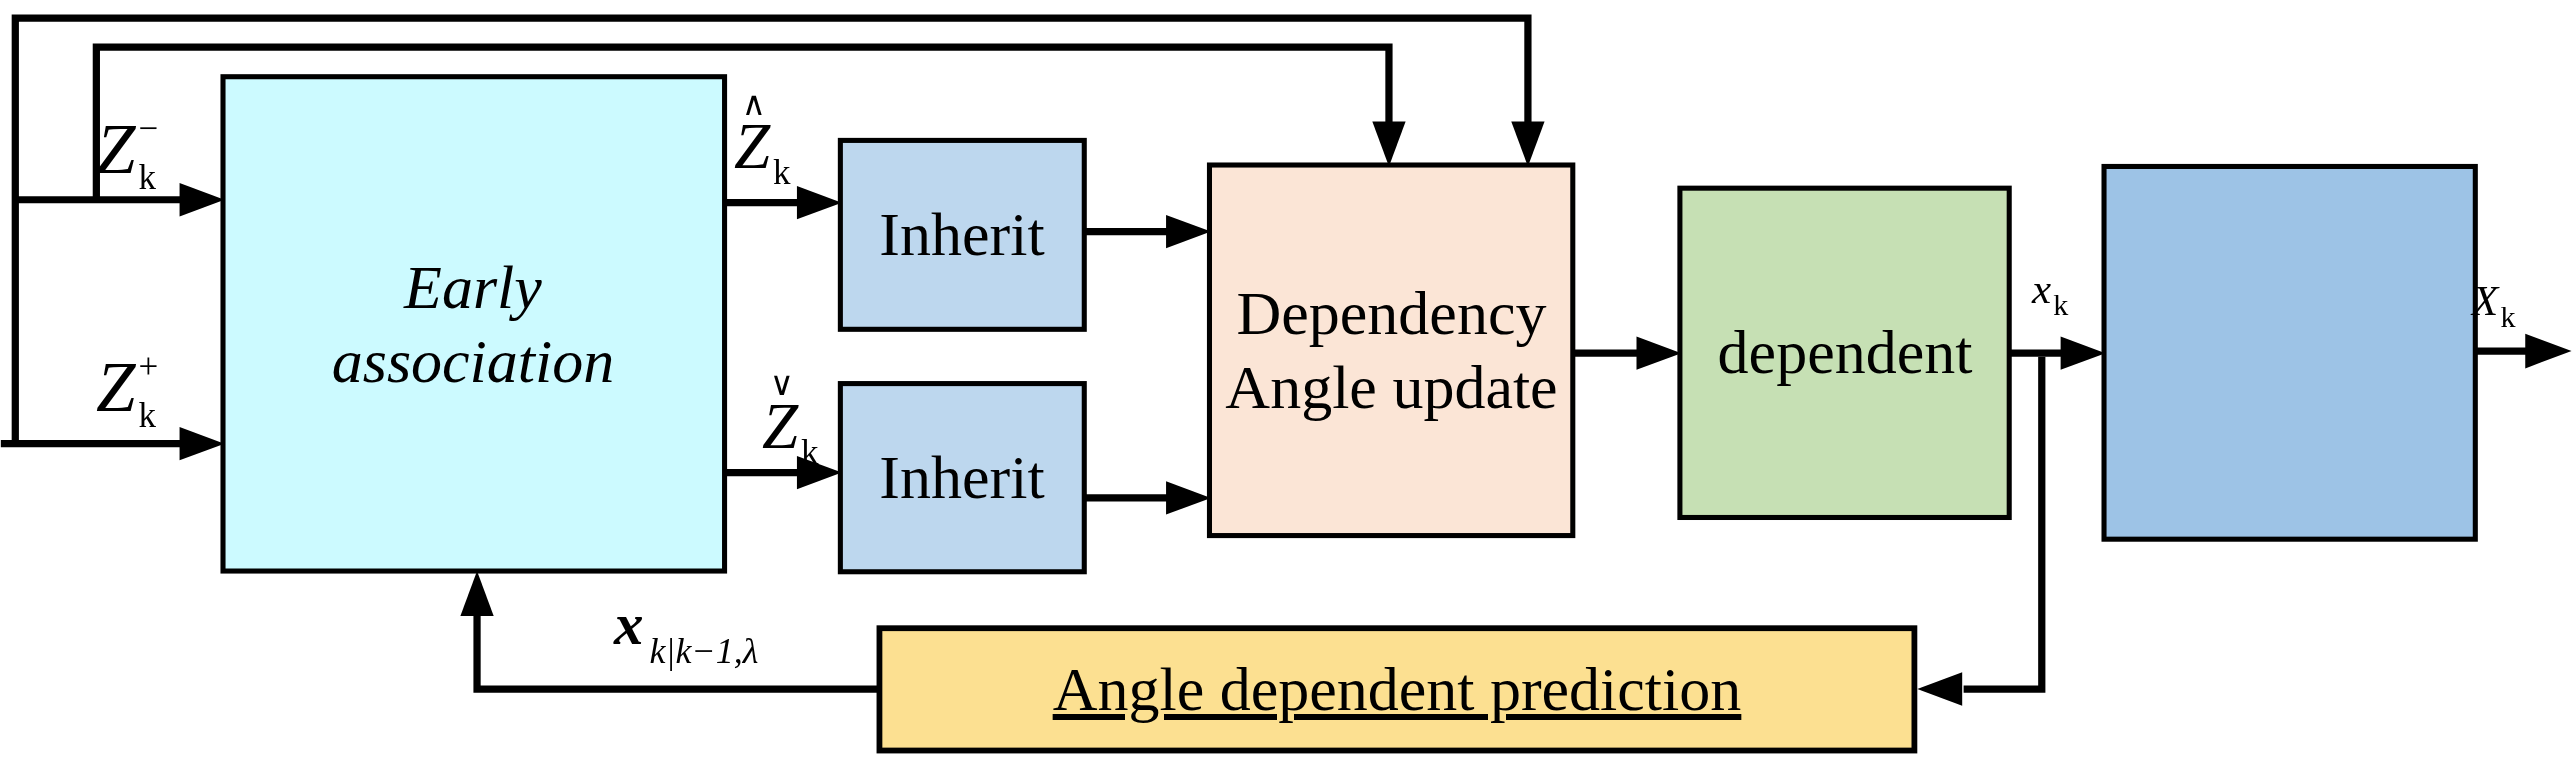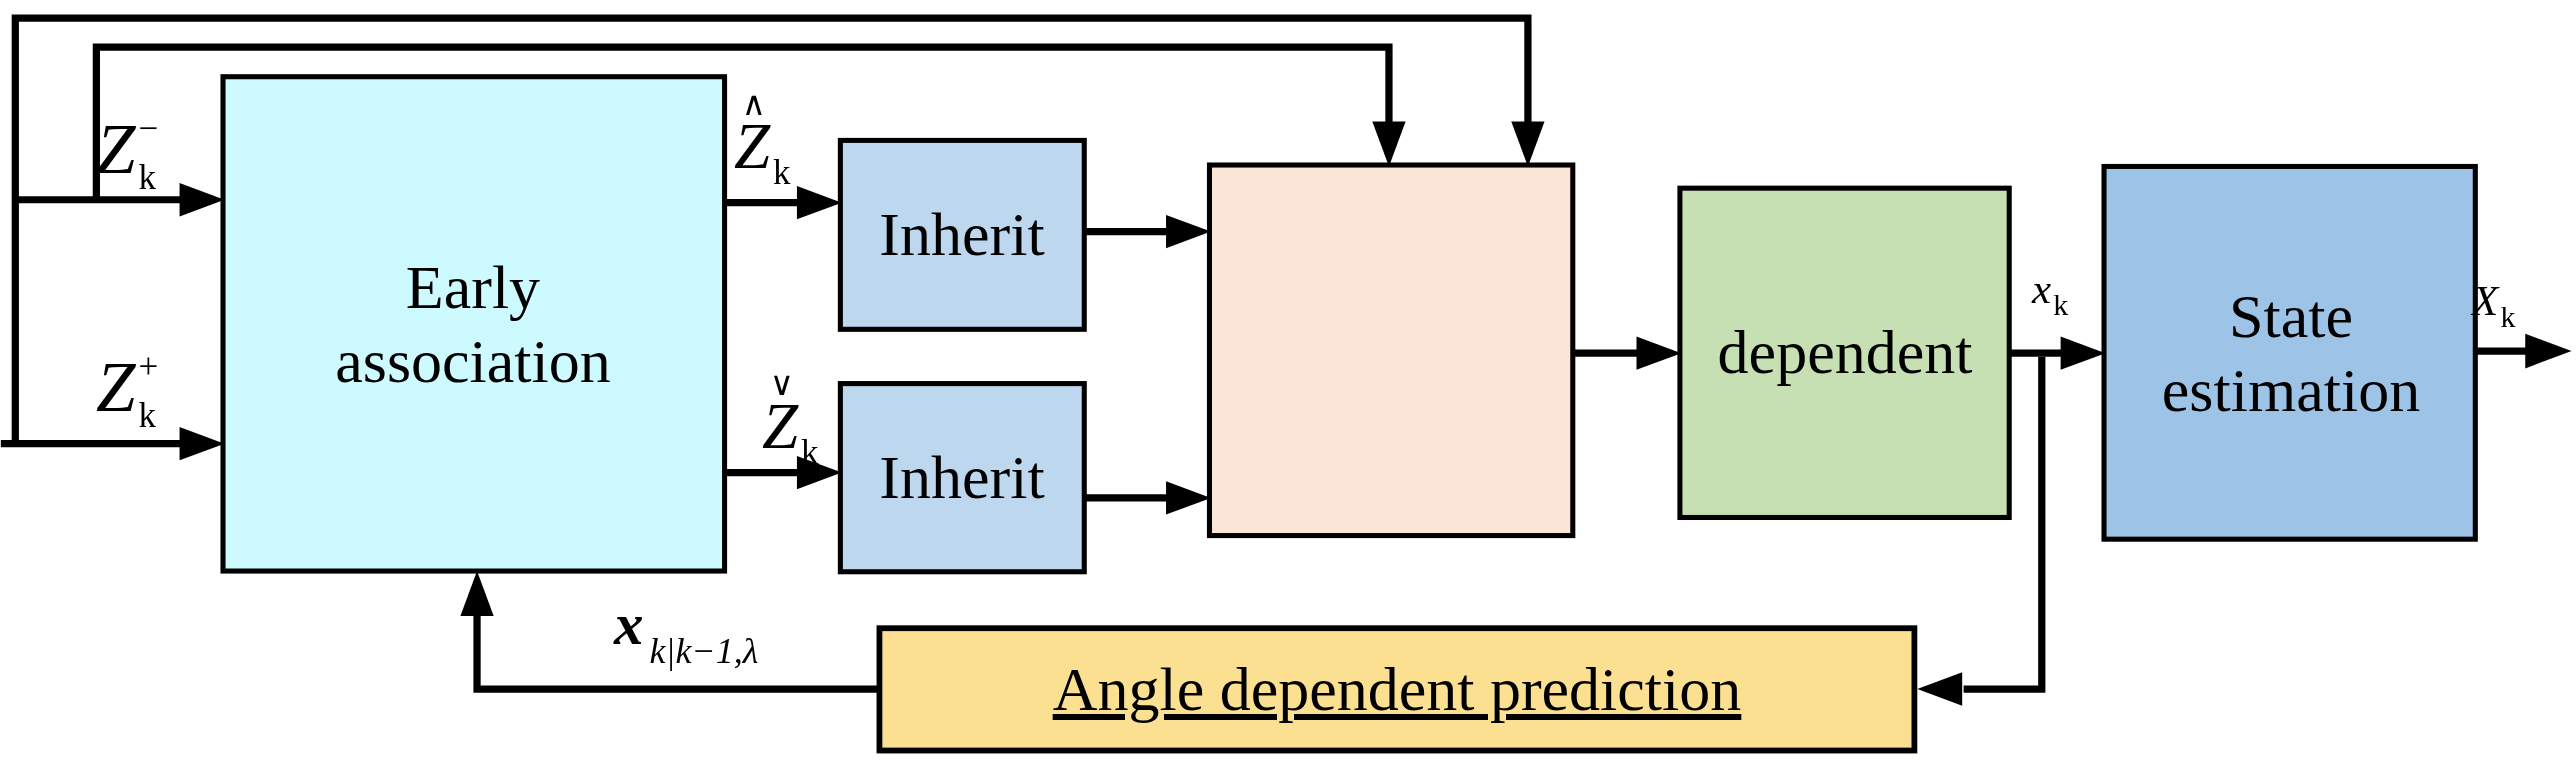--- a/index.html
+++ b/index.html
@@ -78,32 +78,32 @@
 
     <rect x="307" y="106" width="693" height="683" fill="#ccfaff"></rect>
     <rect x="1160" y="194" width="337" height="261" fill="#bdd7ee"></rect>
     <rect x="1160" y="530" width="337" height="260" fill="#bdd7ee"></rect>
     <rect x="1670" y="228" width="502" height="512" fill="#fbe5d6"></rect>
     <rect x="2320" y="260" width="455" height="455" fill="#c6e0b4"></rect>
     <rect x="2906" y="230" width="513" height="515" fill="#9dc3e6"></rect>
     <rect x="1214" y="868" width="1430" height="169" class="thickb" fill="#fce091"></rect>
   </svg>
 
-  <div class="box-label" style="left:222px;top:77px;width:502px;height:495px;">Early
+  <div class="box-label" style="left:222px;top:77px;width:502px;height:495px;font-style:italic;">Early
 association</div>
 
   <div class="box-label" style="left:840px;top:140px;width:244px;height:189px;">Inherit</div>
 
   <div class="box-label" style="left:840px;top:384px;width:244px;height:188px;">Inherit</div>
 
+  <div class="box-label" style="left:1201px;top:165px;width:381px;height:371px;">Dependency
+Angle update</div>
 
   <div class="box-label" style="left:1680px;top:188px;width:330px;height:330px;">dependent</div>
 
-  <div class="box-label" style="left:2105px;top:167px;width:372px;height:373px;">State
-estimation</div>
 
   <div class="box-label" style="left:879px;top:629px;width:1036px;height:122px;text-decoration:underline;">Angle dependent prediction</div>
 
   <div class="signal" style="left:96px;top:114px;">
     <span class="sig-base z-size">Z</span>
     <span class="supsub">
       <span>−</span>
       <span>k</span>
     </span>
   </div>

